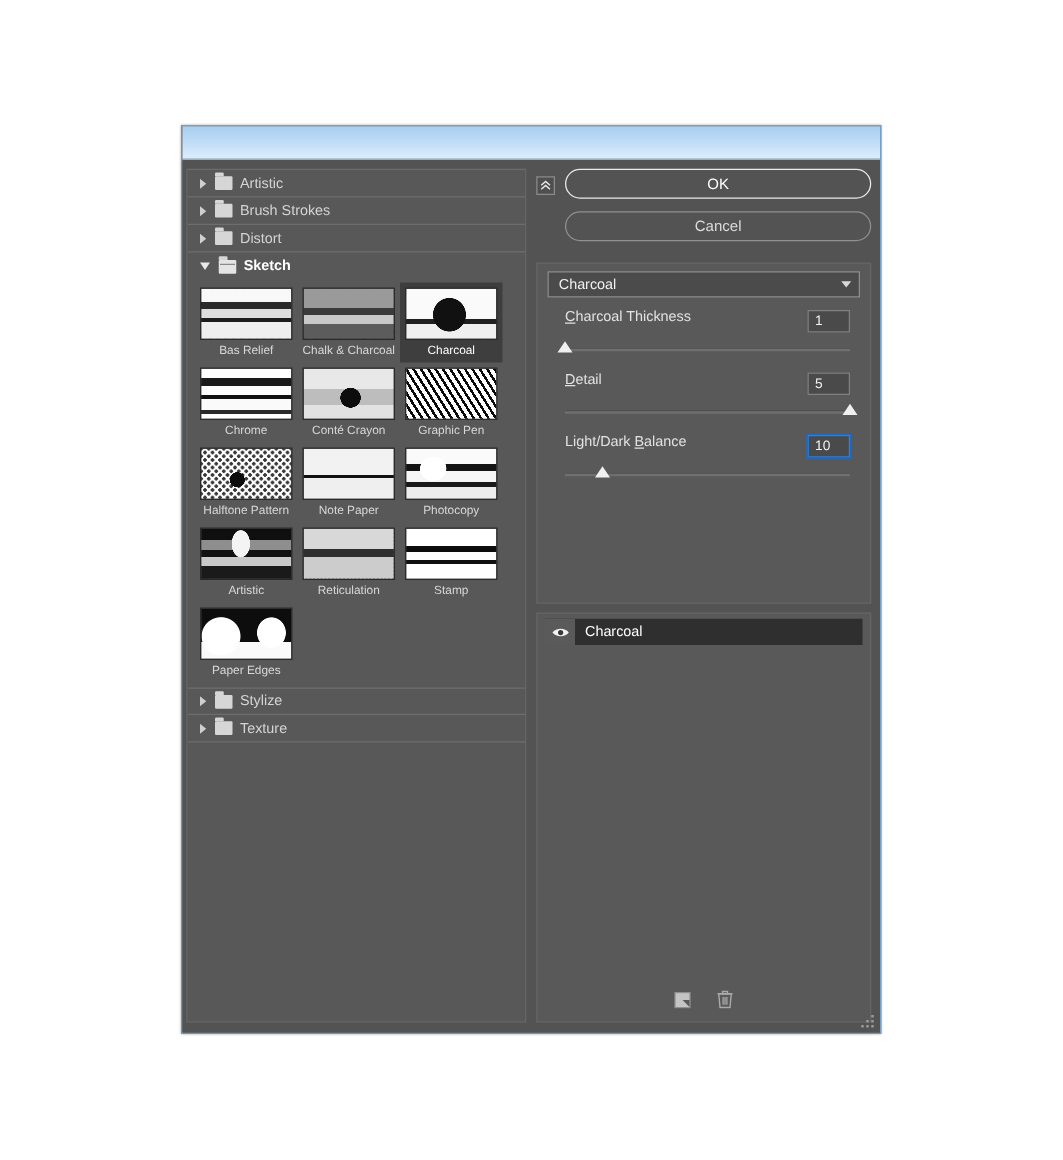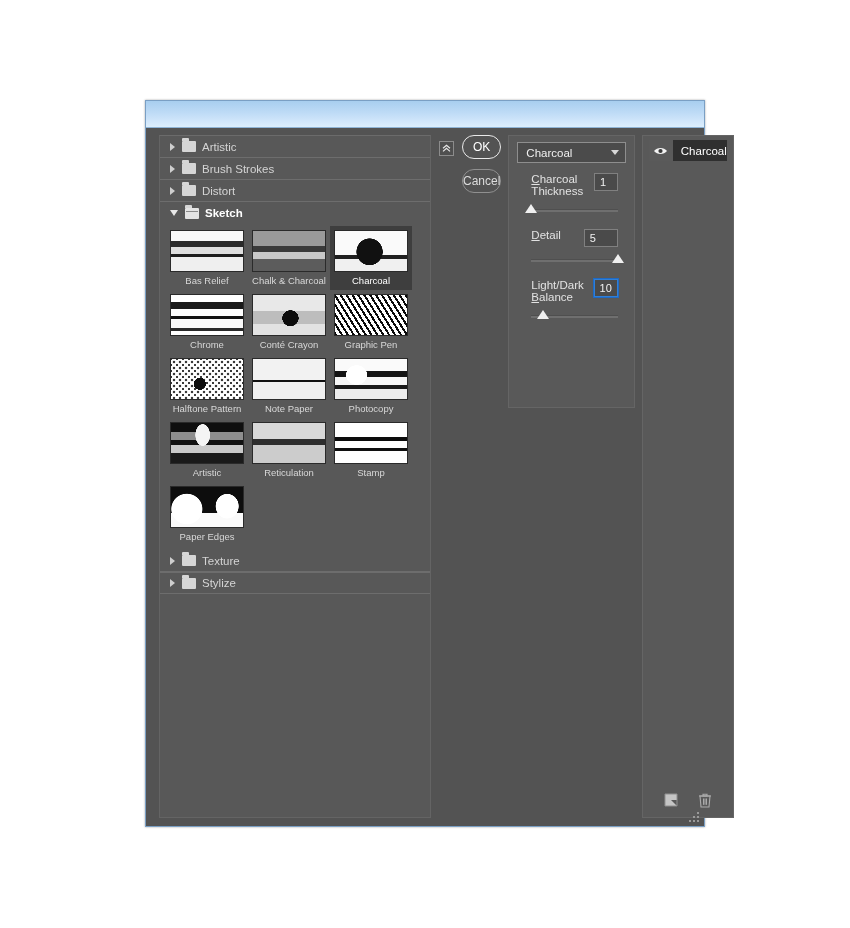--- a/index.html
+++ b/index.html
@@ -24,21 +24,21 @@
   }
   .titlebar {
     height: 27px;
     background: linear-gradient(to bottom, #a8ceef 0%, #bedbf6 45%, #cfe5fa 75%, #dceefc 100%);
     border-bottom: 1px solid #8fb4d6;
   }
   .win-body {
     position: absolute;
     left: 0; top: 28px; right: 0; bottom: 0;
     background: #535353;
-    padding: 6px 7px 8px 13px;
+    padding: 6px 7px 8px 3px;
     display: flex;
     gap: 8px;
   }
 
   
   .browser {
     width: 272px;
     background: #585858;
     border: 1px solid #646464;
     border-top-color: #6b6b6b;
@@ -164,21 +164,21 @@
       radial-gradient(ellipse 26% 50% at 78% 48%,#fff 0 60%,transparent 63%),
       linear-gradient(180deg,#0d0d0d 0 66%,#fafafa 66% 100%); }
   .t-water { background:
       radial-gradient(ellipse 16% 46% at 50% 44%,#ffe84a 0 38%,#f08a1a 52%,transparent 68%),
       linear-gradient(180deg,#2b6fb8 0 30%,#6fc6e8 30% 52%,#1d3f86 52% 64%,#61dbe6 64% 100%); }
 
   
   .right {
     flex: 1;
     display: flex;
-    flex-direction: row;
+    flex-direction: column;
     gap: 7px;
     min-width: 0;
   }
   .top-row { display: flex; align-items: flex-start; gap: 8px; }
   .collapse-btn {
     width: 15px; height: 15px;
     border: 1px solid #8c8c8c;
     background: #4f4f4f;
     display: flex; align-items: center; justify-content: center;
     flex: none;
@@ -404,30 +404,30 @@
             <div class="thumb t-stamp"></div>
             <div class="flabel">Stamp</div>
           </div>
 
           <div class="filt">
             <div class="thumb t-torn"></div>
             <div class="flabel">Paper Edges</div>
           </div>
         </div>
 
+        <div class="cat" style="border-top:1px solid #6d6d6d;">
+          <span class="tri"></span>
+          <span class="folder"></span>
+          <span>Stylize</span>
+        </div>
+
         <div class="cat">
           <span class="tri"></span>
           <span class="folder"></span>
           <span>Texture</span>
-        </div>
-
-        <div class="cat" style="border-top:1px solid #6d6d6d;">
-          <span class="tri"></span>
-          <span class="folder"></span>
-          <span>Stylize</span>
         </div>
       </div>
 
       <div class="right">
 
         <div class="top-row">
           <div class="collapse-btn">
             <svg width="9" height="9" viewBox="0 0 9 9">
               <path d="M1 4.2 L4.5 1.2 L8 4.2" fill="none" stroke="#e8e8e8" stroke-width="1.2"></path>
               <path d="M1 7.4 L4.5 4.4 L8 7.4" fill="none" stroke="#e8e8e8" stroke-width="1.2"></path>

